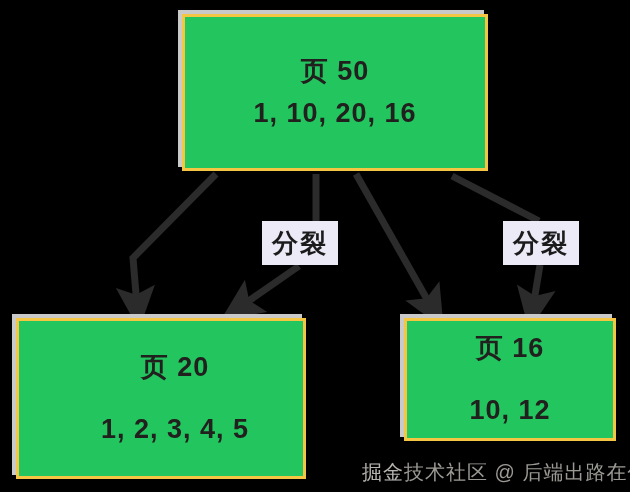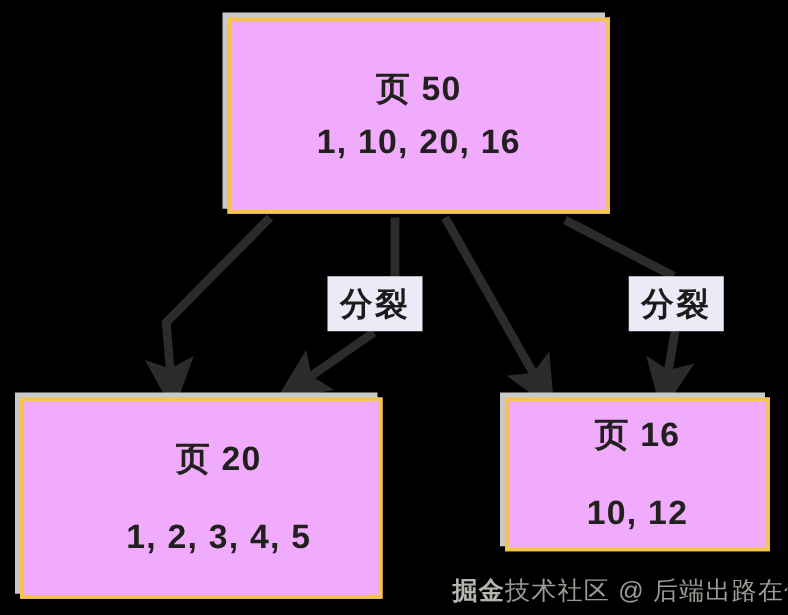--- a/index.html
+++ b/index.html
@@ -24,21 +24,21 @@
     top: 0;
     width: 630px;
     height: 492px;
     pointer-events: none;
   }
 
   
   .node {
     position: absolute;
     box-sizing: border-box;
-    background: #f0abfc;
+    background: #22c55e;
     border: 3px solid #f5c544;
     box-shadow: -4px -4px 0 0 #c9c9c9;
     display: flex;
     flex-direction: column;
     align-items: center;
     justify-content: center;
     color: #22201e;
     z-index: 2;
   }
   .node .node-title {
@@ -111,21 +111,21 @@
     top: 459px;
     font-size: 20px;
     letter-spacing: 1px;
     color: rgba(215, 212, 205, 0.72);
     white-space: nowrap;
     z-index: 4;
     font-weight: 400;
   }
   #watermark .wm-logo {
     color: rgba(235, 232, 225, 0.78);
-    font-weight: 700;
+    font-weight: 400;
   }
 </style>
 </head>
 <body>
 
 <div id="canvas">
 
   <svg id="edges" viewBox="0 0 630 492" width="630" height="492" aria-hidden="true">
     <defs>
       <marker id="arrowhead" markerWidth="7" markerHeight="7" refX="3.2" refY="3.2" orient="auto" markerUnits="strokeWidth">

